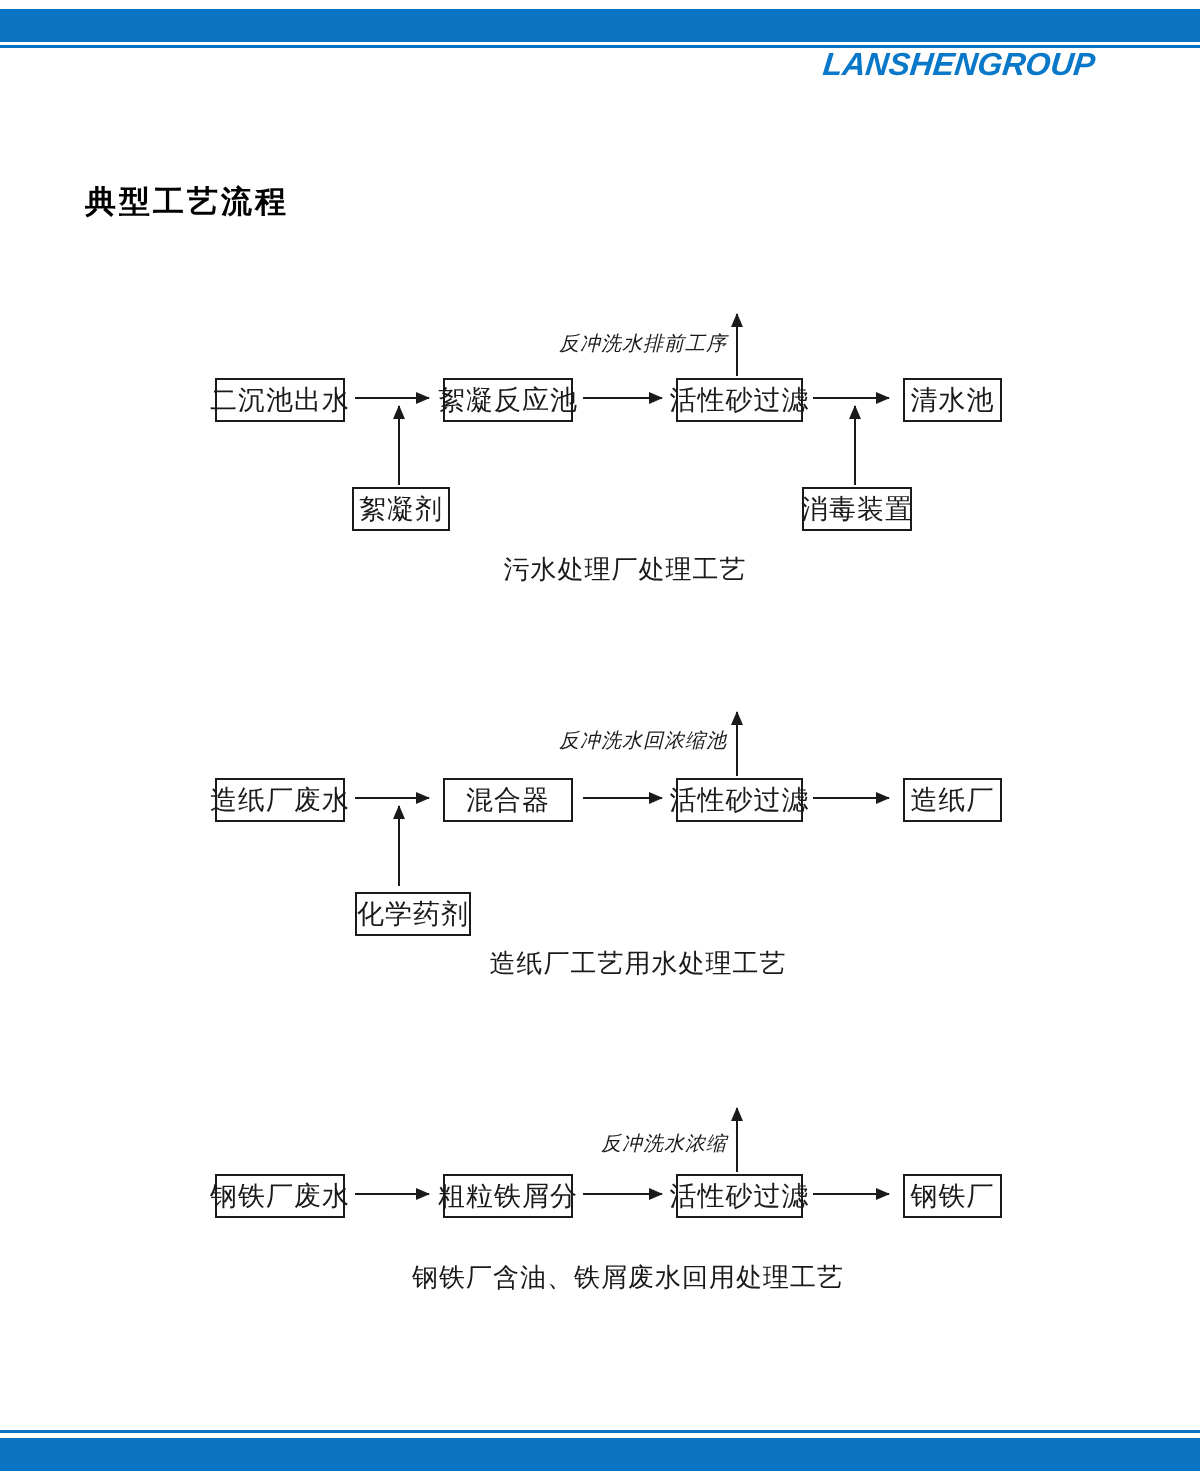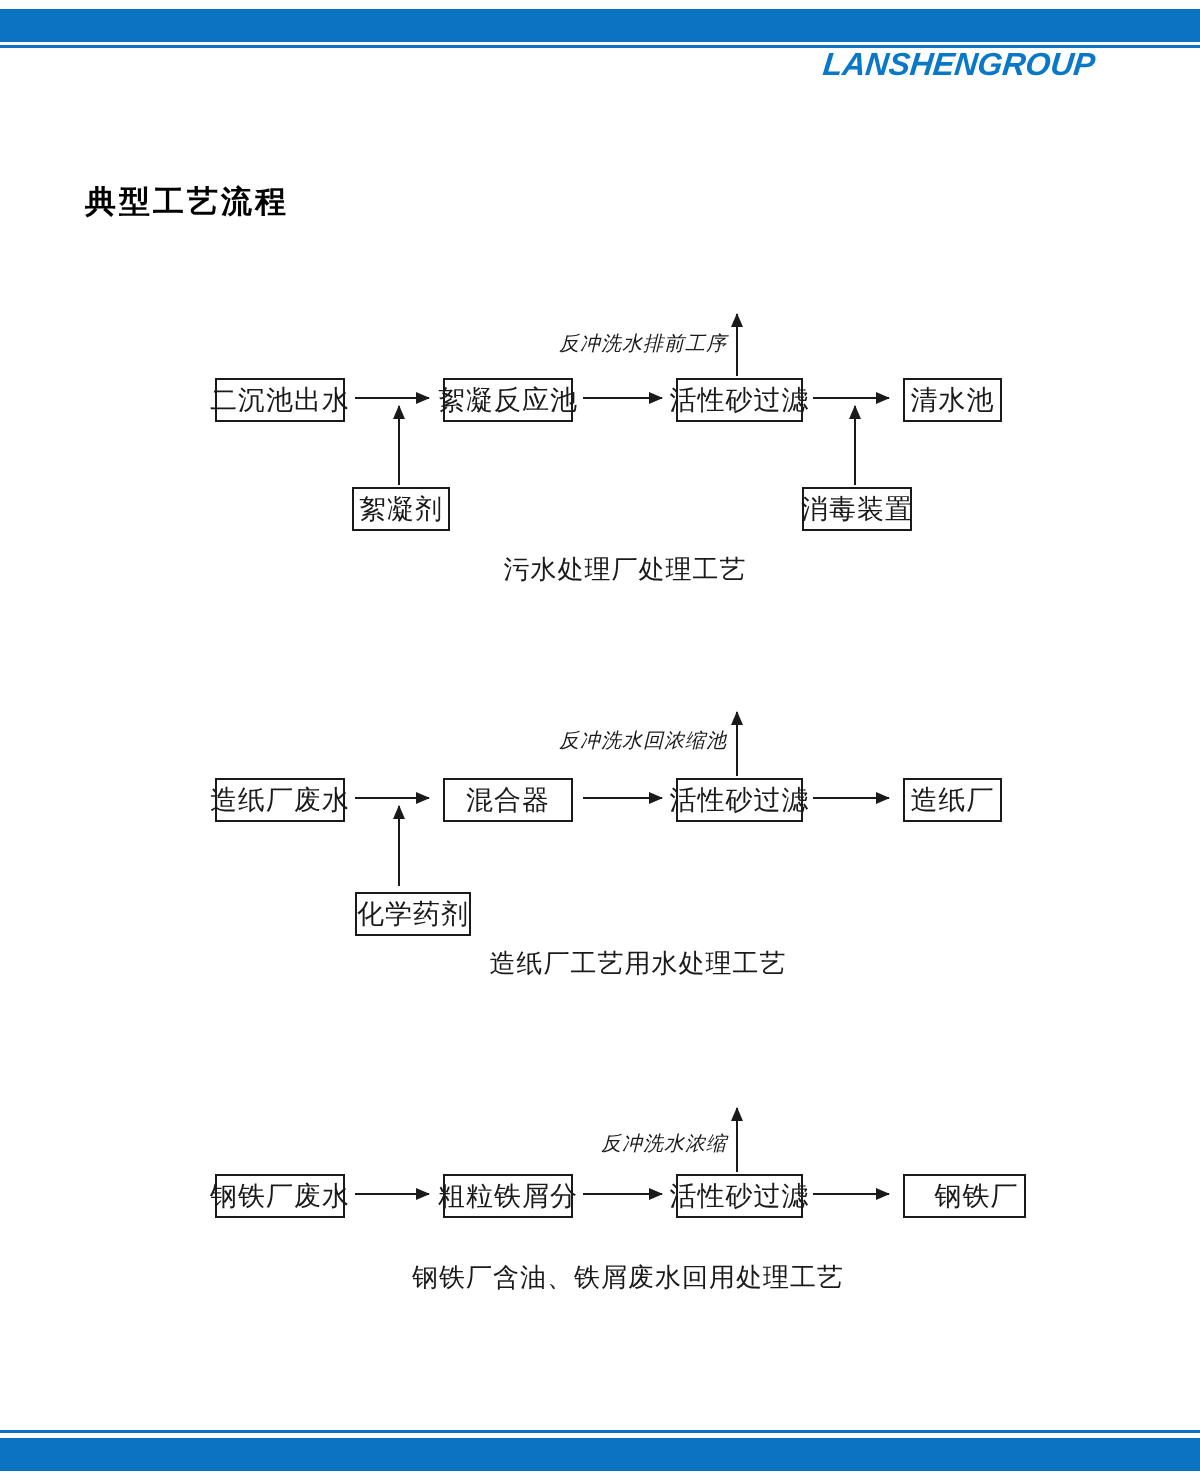--- a/index.html
+++ b/index.html
@@ -118,21 +118,21 @@
         </marker>
       </defs>
       <line x1="355" y1="104" x2="429" y2="104" marker-end="url(#ah3)"></line>
       <line x1="583" y1="104" x2="662" y2="104" marker-end="url(#ah3)"></line>
       <line x1="813" y1="104" x2="889" y2="104" marker-end="url(#ah3)"></line>
       <line x1="737" y1="82" x2="737" y2="18" marker-end="url(#ah3)"></line>
     </svg>
     <div class="node" style="left:215px;top:84px;width:126px;">钢铁厂废水</div>
     <div class="node" style="left:443px;top:84px;width:126px;">粗粒铁屑分</div>
     <div class="node" style="left:676px;top:84px;width:123px;">活性砂过滤</div>
-    <div class="node" style="left:903px;top:84px;width:95px;padding-left:24px;">钢铁厂</div>
+    <div class="node" style="left:903px;top:84px;width:95px;">钢铁厂</div>
     <div class="bw-label" style="top:40px;">反冲洗水浓缩</div>
     <div class="caption" style="left:328px;top:170px;">钢铁厂含油、铁屑废水回用处理工艺</div>
   </section>
 
   <div class="band-edge bottom"></div>
   <div class="band bottom"></div>
 
 </div>
 
 </body></html>

